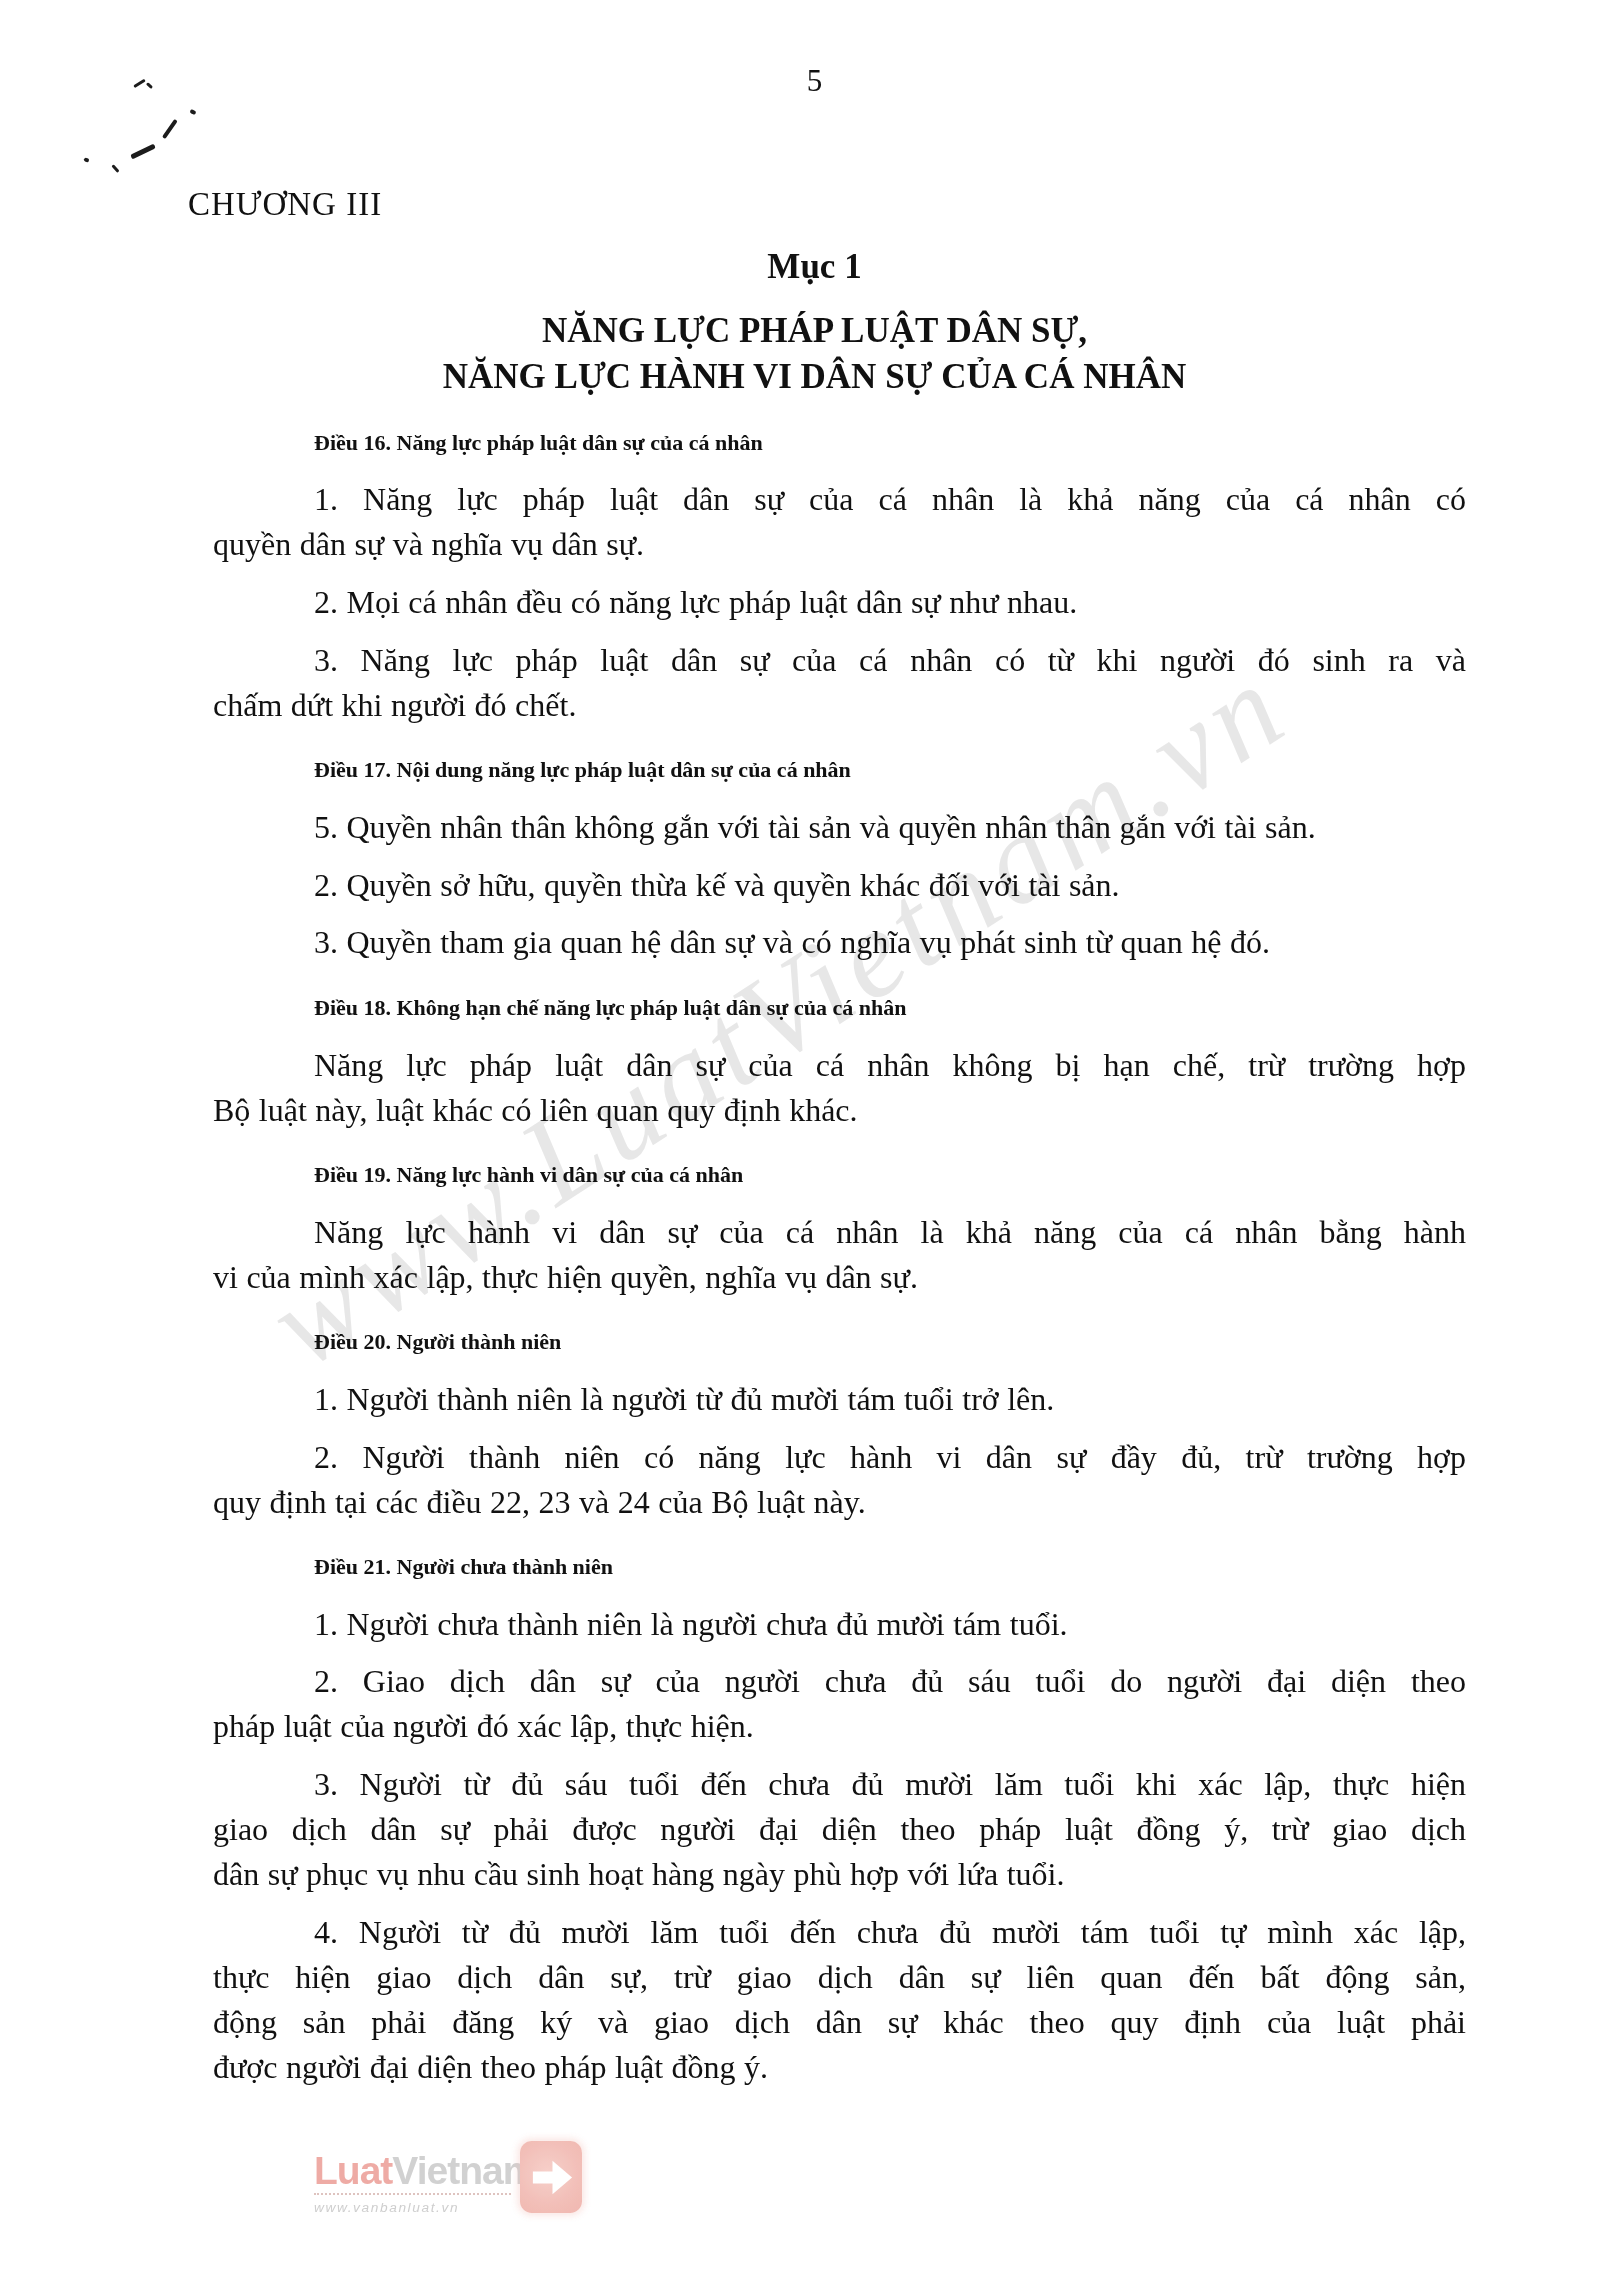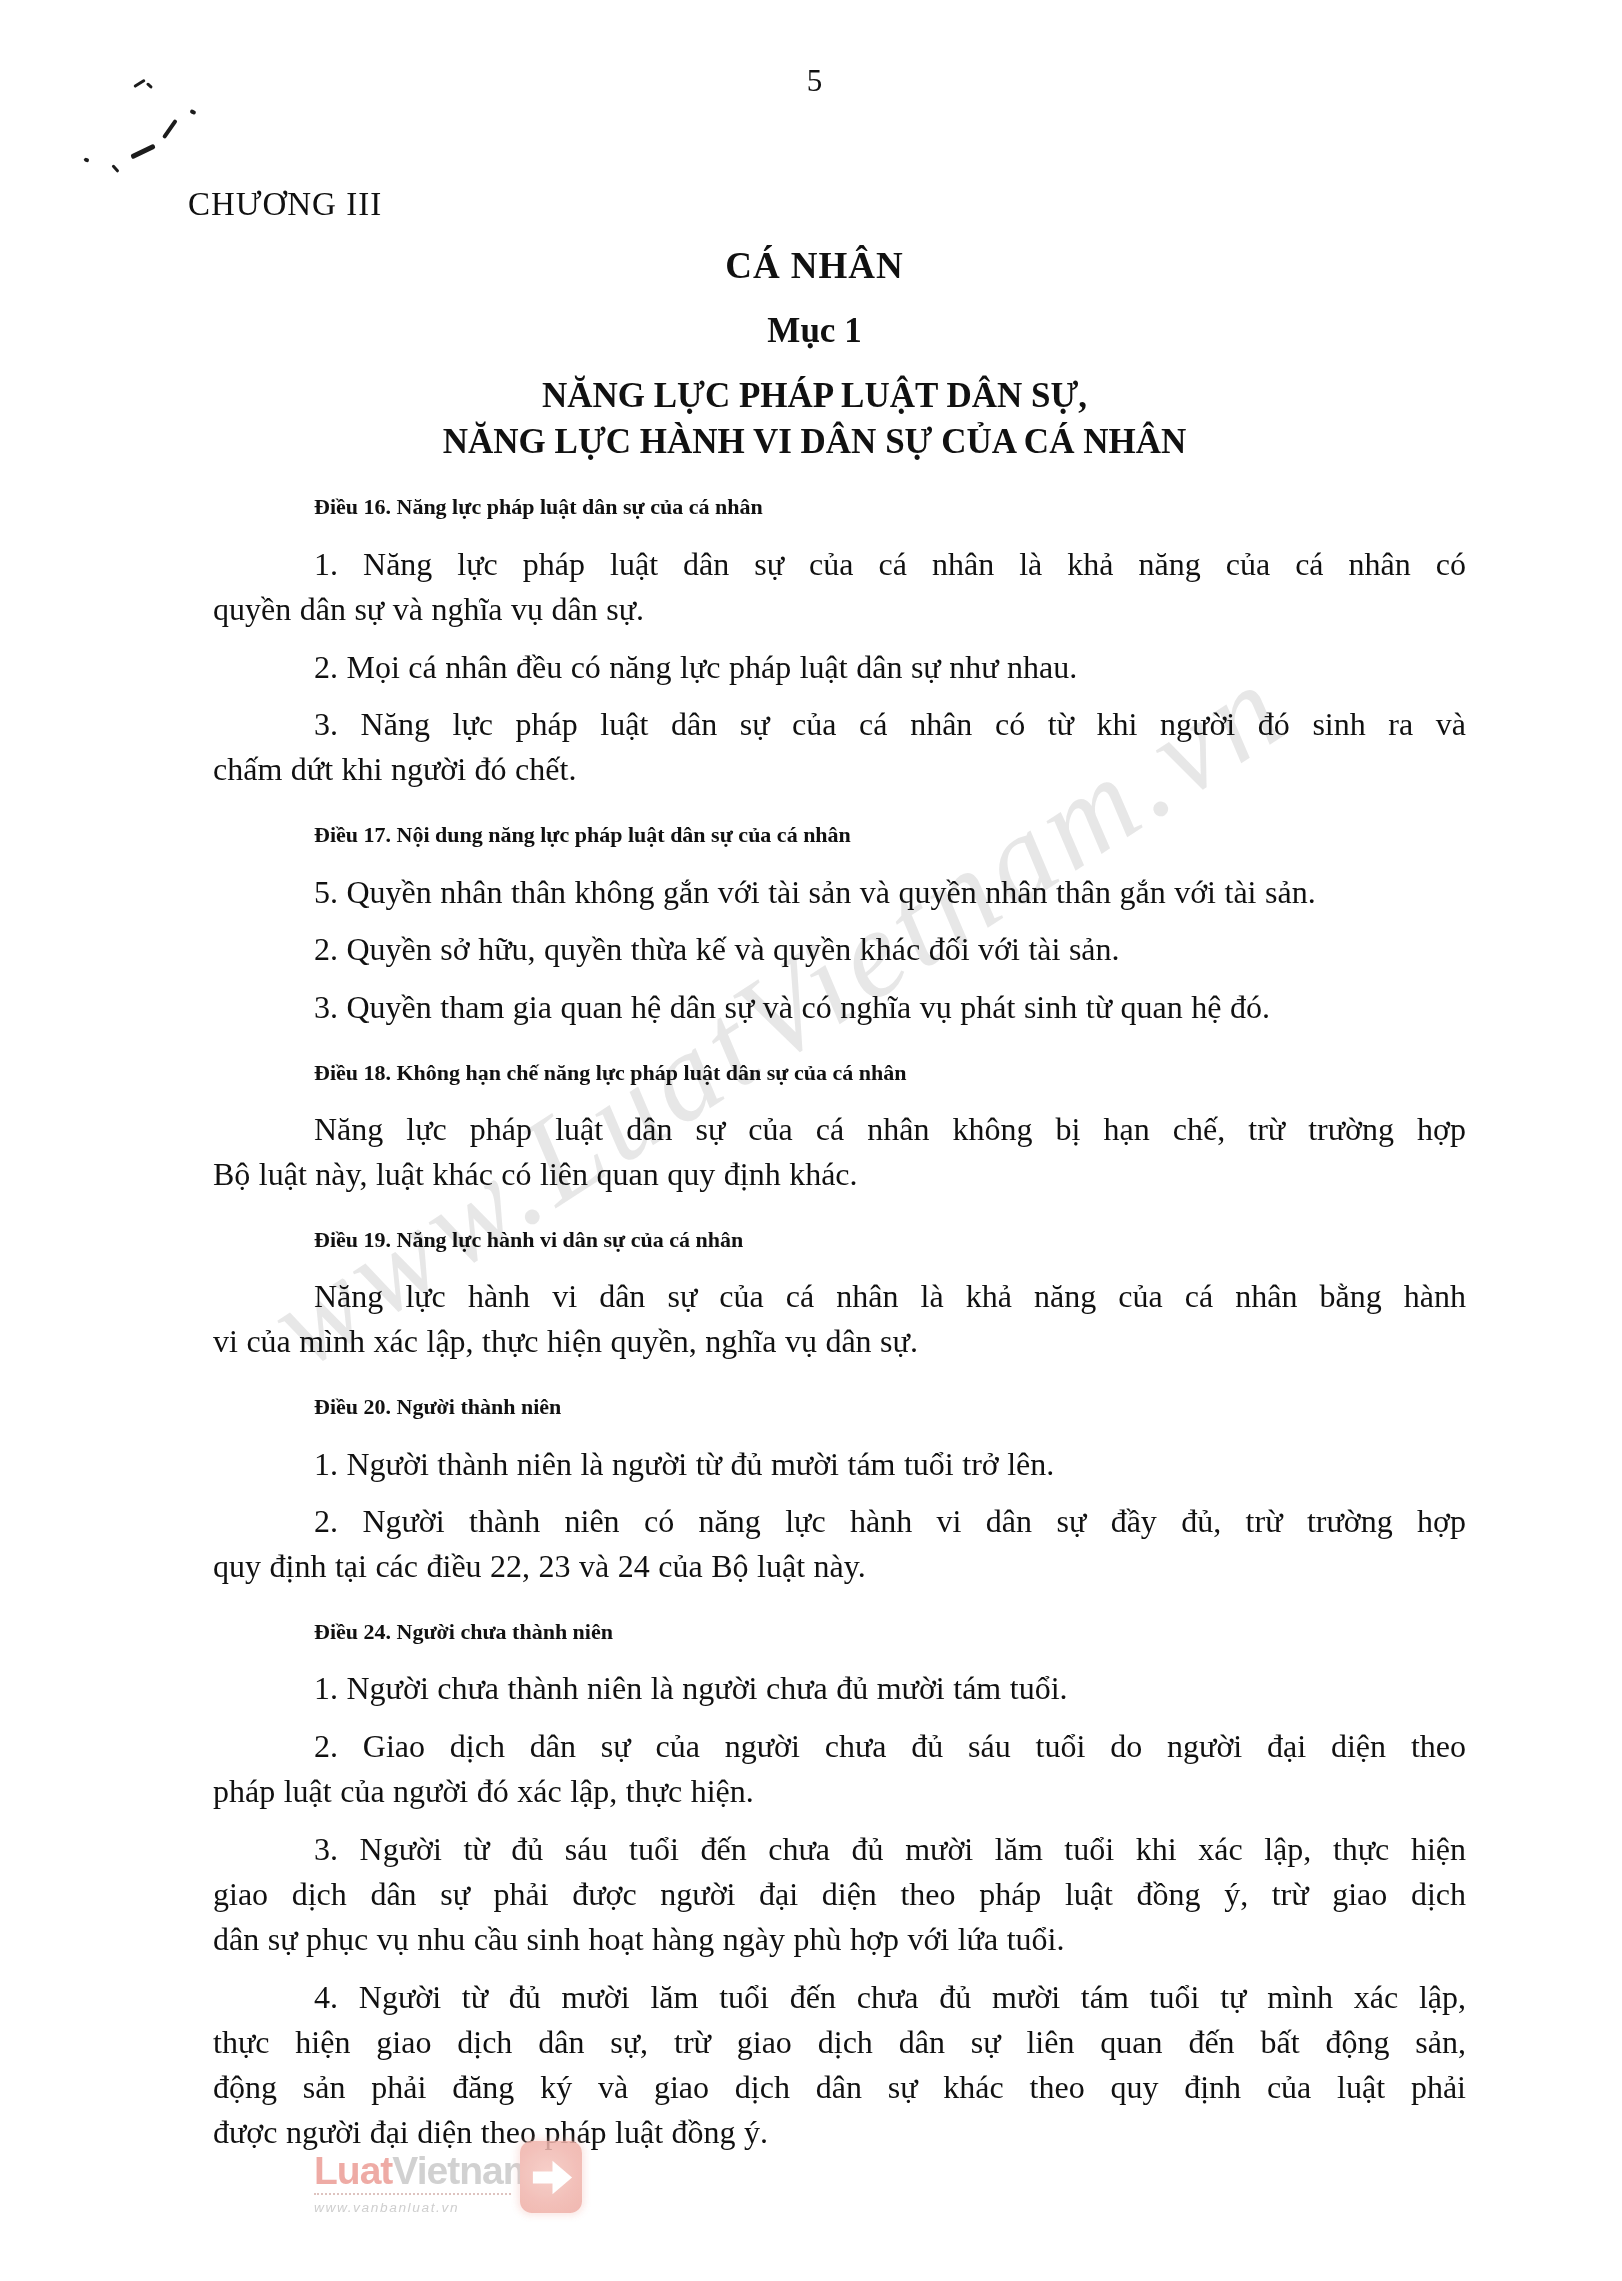--- a/index.html
+++ b/index.html
@@ -178,21 +178,20 @@
   <div class="ink m4"></div>
   <div class="ink m5"></div>
   <div class="ink m6"></div>
   <div class="ink m7"></div>
 
   <div class="content">
 
     <div class="page-number">5</div>
 
     <div class="chapter-label">CHƯƠNG III</div>
-    <div class="chapter-title">CÁ NHÂN</div>
     <div class="section-label">Mục 1</div>
     <div class="section-title">
       <div>NĂNG LỰC PHÁP LUẬT DÂN SỰ,</div>
       <div>NĂNG LỰC HÀNH VI DÂN SỰ CỦA CÁ NHÂN</div>
     </div>
 
     <section class="article">
       <h3 class="art-h">Điều 16. Năng lực pháp luật dân sự của cá nhân</h3>
       <div class="para">
           <div class="ln">1. Năng lực pháp luật dân sự của cá nhân là khả năng của cá nhân có</div>
@@ -241,21 +240,21 @@
       <div class="para">
           <div class="ln last">1. Người thành niên là người từ đủ mười tám tuổi trở lên.</div>
         </div>
       <div class="para">
           <div class="ln">2. Người thành niên có năng lực hành vi dân sự đầy đủ, trừ trường hợp</div>
           <div class="ln last">quy định tại các điều 22, 23 và 24 của Bộ luật này.</div>
         </div>
     </section>
 
     <section class="article">
-      <h3 class="art-h">Điều 24. Người chưa thành niên</h3>
+      <h3 class="art-h">Điều 21. Người chưa thành niên</h3>
       <div class="para">
           <div class="ln last">1. Người chưa thành niên là người chưa đủ mười tám tuổi.</div>
         </div>
       <div class="para">
           <div class="ln">2. Giao dịch dân sự của người chưa đủ sáu tuổi do người đại diện theo</div>
           <div class="ln last">pháp luật của người đó xác lập, thực hiện.</div>
         </div>
       <div class="para">
           <div class="ln">3. Người từ đủ sáu tuổi đến chưa đủ mười lăm tuổi khi xác lập, thực hiện</div>
           <div class="ln">giao dịch dân sự phải được người đại diện theo pháp luật đồng ý, trừ giao dịch</div>

